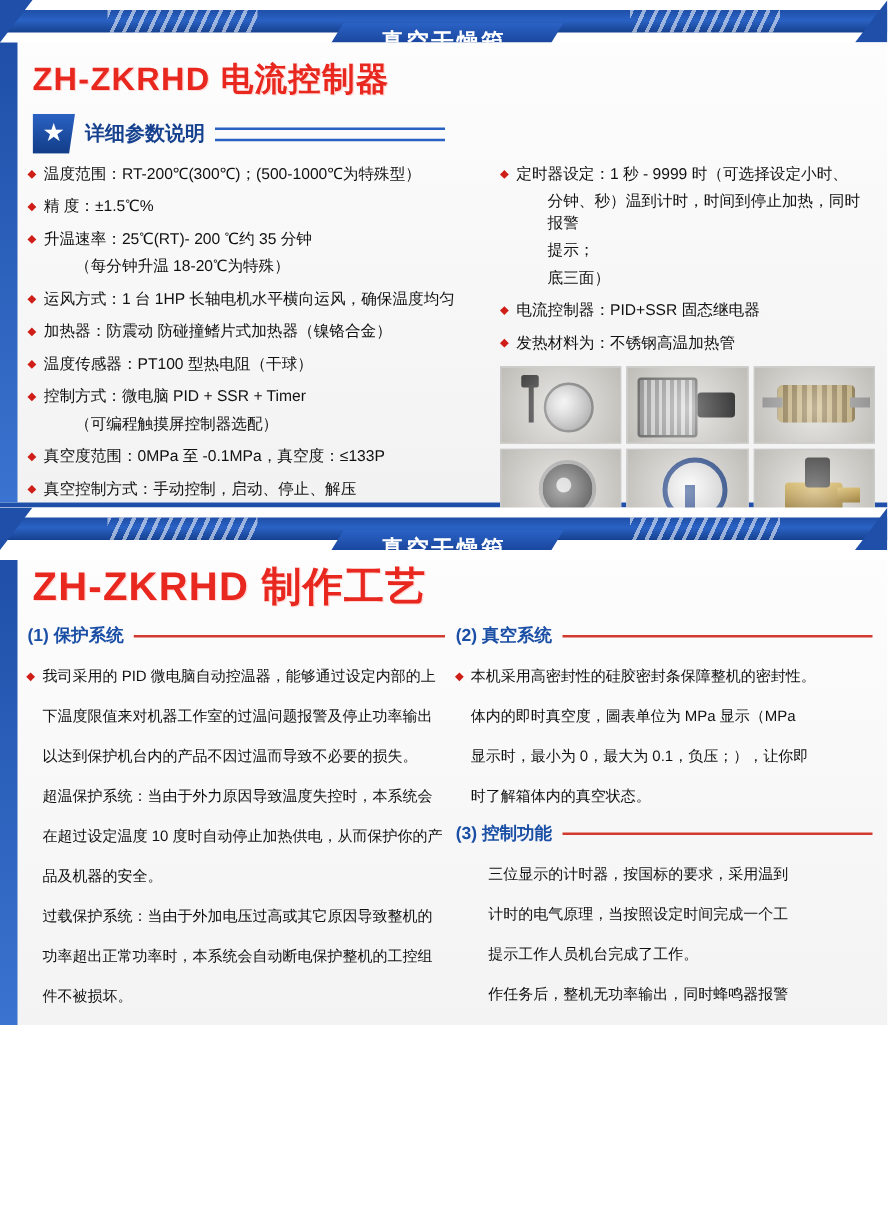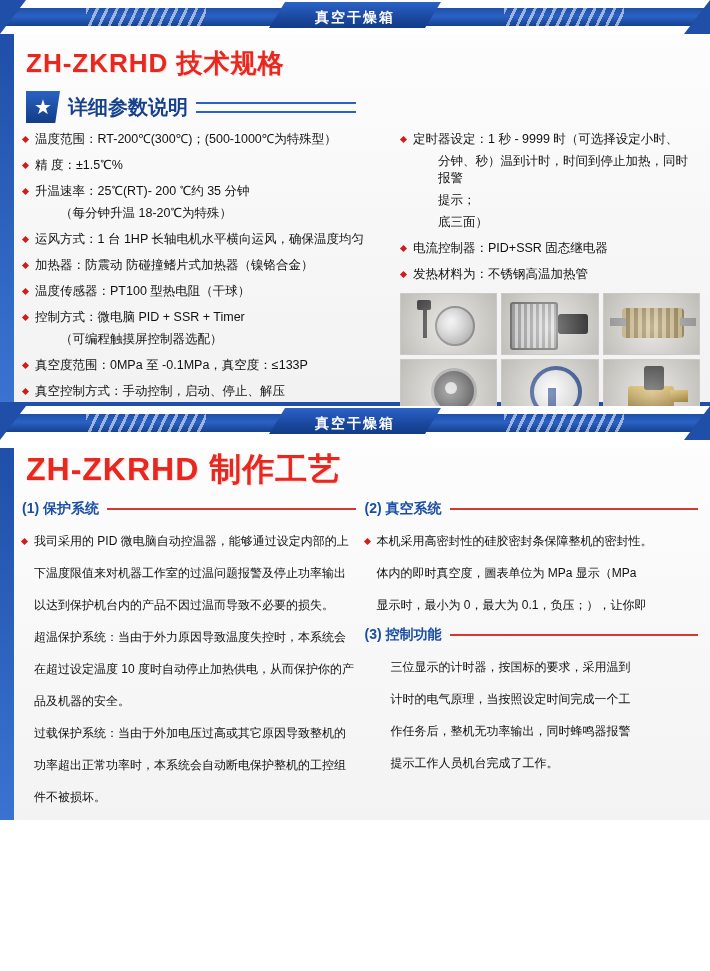--- a/index.html
+++ b/index.html
@@ -26,25 +26,25 @@
   .banner .bar {
     position: absolute;
     left: 0; right: 0; top: 8px;
     height: 18px;
     background: linear-gradient(to bottom, #1f4fa8 0%, #2a62c4 45%, #16418f 100%);
   }
   .banner .title-plate {
     position: absolute;
     left: 50%;
     transform: translateX(-50%);
-    top: 2px;
+    top: 18px;
     padding: 2px 46px;
     background: linear-gradient(to bottom, #2b63c6 0%, #1c4aa3 55%, #123c86 100%);
     color: #ffffff;
-    font-size: 14px;
+    font-size: 18px;
     font-weight: bold;
     letter-spacing: 2px;
     line-height: 26px;
     height: 26px;
     box-sizing: border-box;
     clip-path: polygon(16px 0, 100% 0, calc(100% - 16px) 100%, 0 100%);
   }
   .banner .stripes {
     position: absolute;
     top: 8px;
@@ -105,21 +105,21 @@
     width: 34px; height: 32px;
     background: linear-gradient(to bottom, #2a62c4, #123c86);
     color: #ffffff;
     font-size: 20px;
     line-height: 32px;
     text-align: center;
     clip-path: polygon(0 0, 100% 0, 86% 100%, 0 100%);
     flex: none;
   }
   .sub-head-text {
-    font-size: 20px;
+    font-size: 16px;
     font-weight: bold;
     color: #16418f;
     margin-left: 8px;
     white-space: nowrap;
     font-family: Liberation Serif, serif;
   }
   .sub-head-lines {
     flex: 1;
     margin-left: 8px;
     border-top: 2px solid #2a62c4;
@@ -275,21 +275,21 @@
 <div class="banner">
   <div class="bar"></div>
   <div class="stripes l"></div>
   <div class="stripes r"></div>
   <div class="tri-l"></div>
   <div class="tri-r"></div>
   <div class="title-plate">真空干燥箱</div>
 </div>
 
 <div class="sec1">
-  <div class="main-title">ZH-ZKRHD 技术规格</div>
+  <div class="main-title">ZH-ZKRHD 电流控制器</div>
 
   <div class="sub-head">
     <div class="star">★</div>
     <div class="sub-head-text">详细参数说明</div>
     <div class="sub-head-lines"></div>
   </div>
 
   <div class="cols">
     <div class="col-left">
       <ul class="bullets">
@@ -381,24 +381,25 @@
     </div>
 
     <div class="cw right">
       <div class="sub2">
         <div class="sub2-text">(2) 真空系统</div>
         <div class="sub2-line"></div>
       </div>
       <p class="para b">本机采用高密封性的硅胶密封条保障整机的密封性。</p>
       <p class="para">体内的即时真空度，圖表单位为 MPa 显示（MPa</p>
       <p class="para">显示时，最小为 0，最大为 0.1，负压；），让你即</p>
+      <p class="para">时了解箱体内的真空状态。</p>
 
       <div class="sub2" style="margin-top:6px;">
         <div class="sub2-text">(3) 控制功能</div>
         <div class="sub2-line"></div>
       </div>
       <p class="para indented">三位显示的计时器，按国标的要求，采用温到</p>
       <p class="para indented">计时的电气原理，当按照设定时间完成一个工</p>
+      <p class="para indented">提示工作人员机台完成了工作。</p>
       <p class="para indented">作任务后，整机无功率输出，同时蜂鸣器报警</p>
-      <p class="para indented">提示工作人员机台完成了工作。</p>
     </div>
   </div>
 </div>
 
 </body></html>

